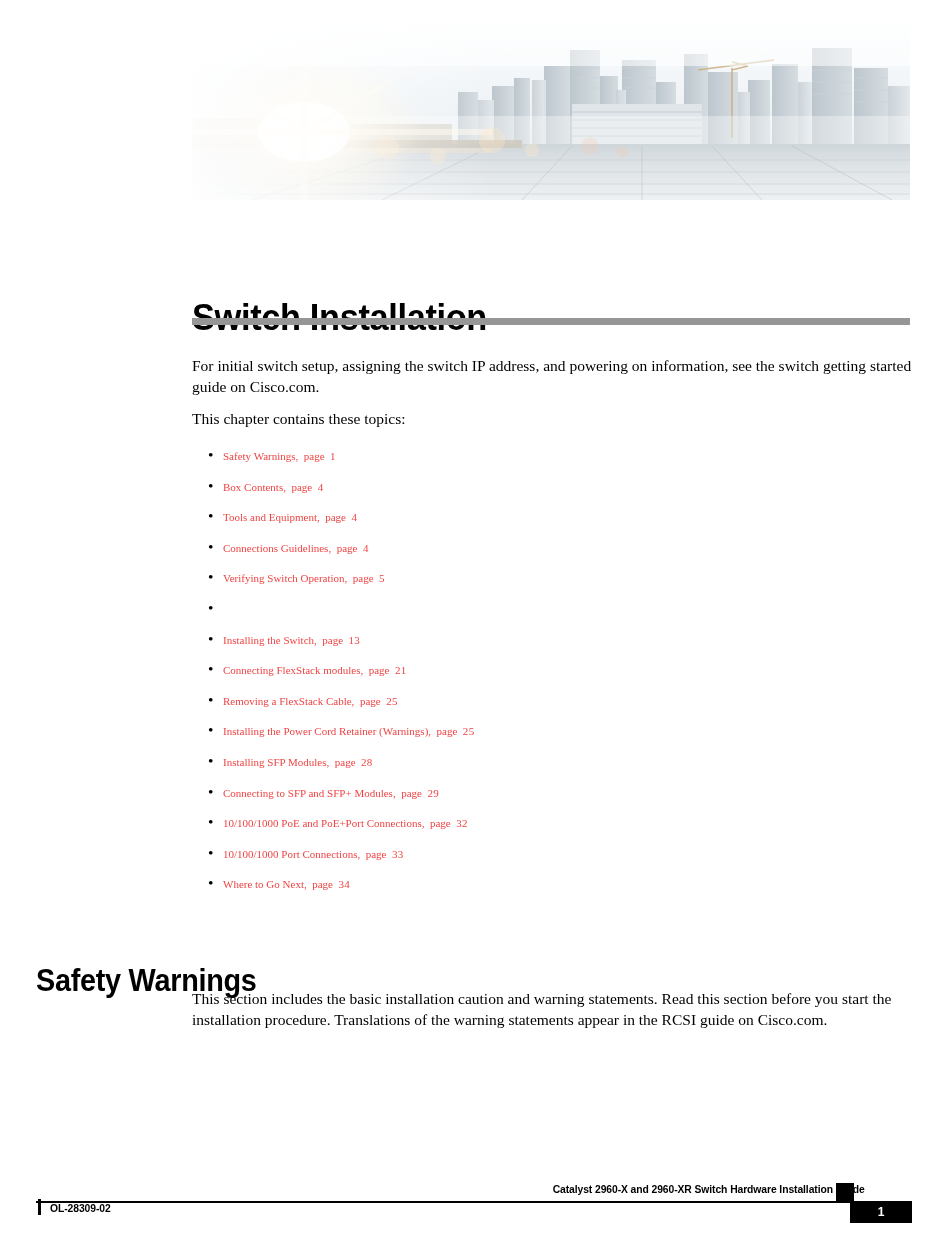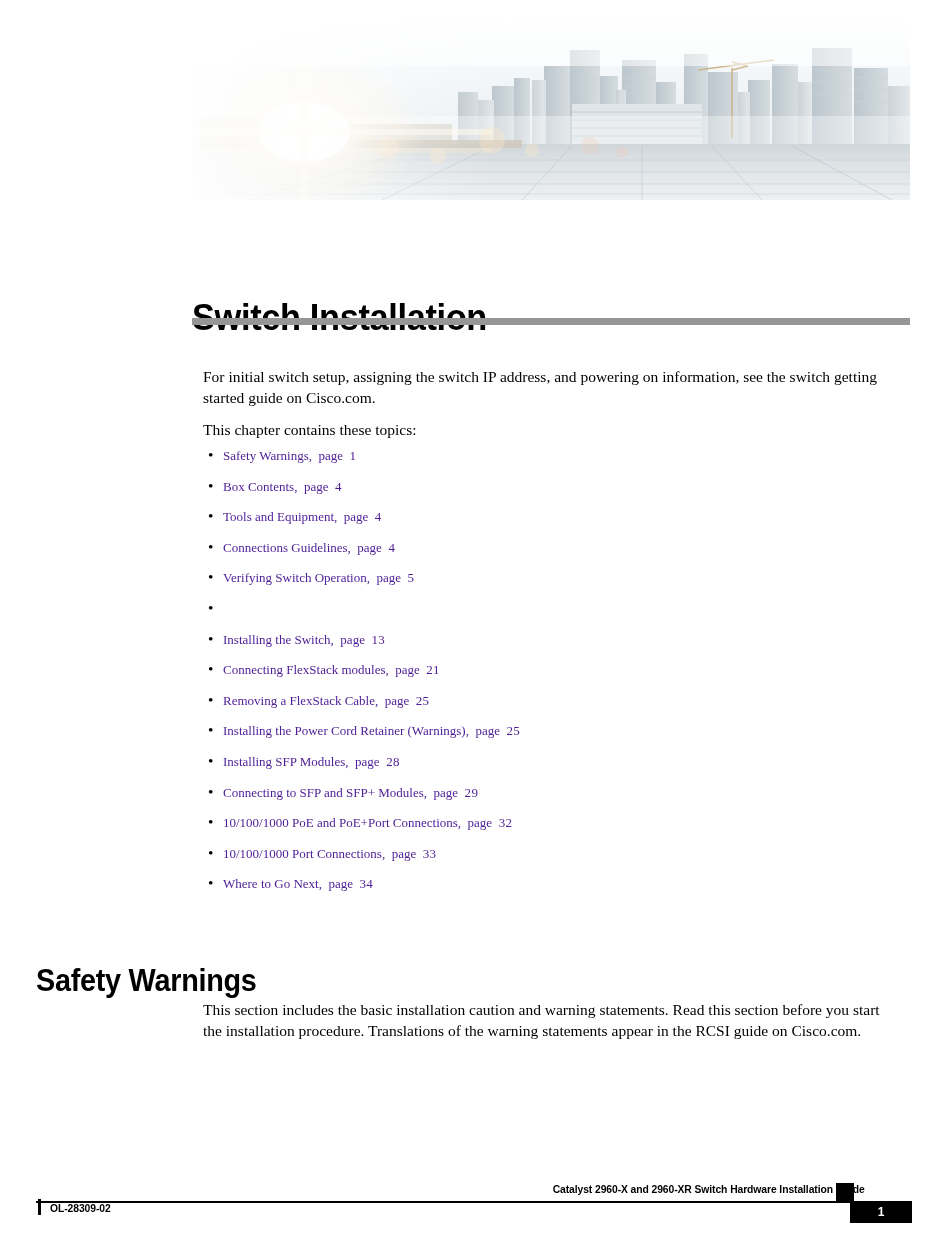--- a/index.html
+++ b/index.html
@@ -52,21 +52,21 @@
     background: #969696;
   }
 
   
   .body-col {
     position: absolute;
     left: 192px;
     width: 720px;
   }
   p.body {
-    margin: 11px;
+    margin: 0;
     font-size: 15.5px;
     line-height: 20.5px;
     text-align: left;
   }
   .intro-para { top: 356px; }
   .topics-line { top: 409px; }
 
   
   .topic-list {
     position: absolute;
@@ -87,23 +87,23 @@
   }
   .topic-list li .bullet {
     position: absolute;
     left: 16px;
     top: 0;
     font-size: 15.5px;
     line-height: 22px;
     color: #000000;
   }
   .topic-link {
-    color: #4c1d95;
+    color: #ef4444;
     text-decoration: none;
-    font-size: 13px;
+    font-size: 11px;
   }
   .topic-link .pg { letter-spacing: 0.3px; }
 
   
   .section-heading {
     position: absolute;
     left: 36px;
     top: 936px;
     font-family: "Liberation Sans Narrow", "Liberation Sans", sans-serif;
     font-weight: bold;

